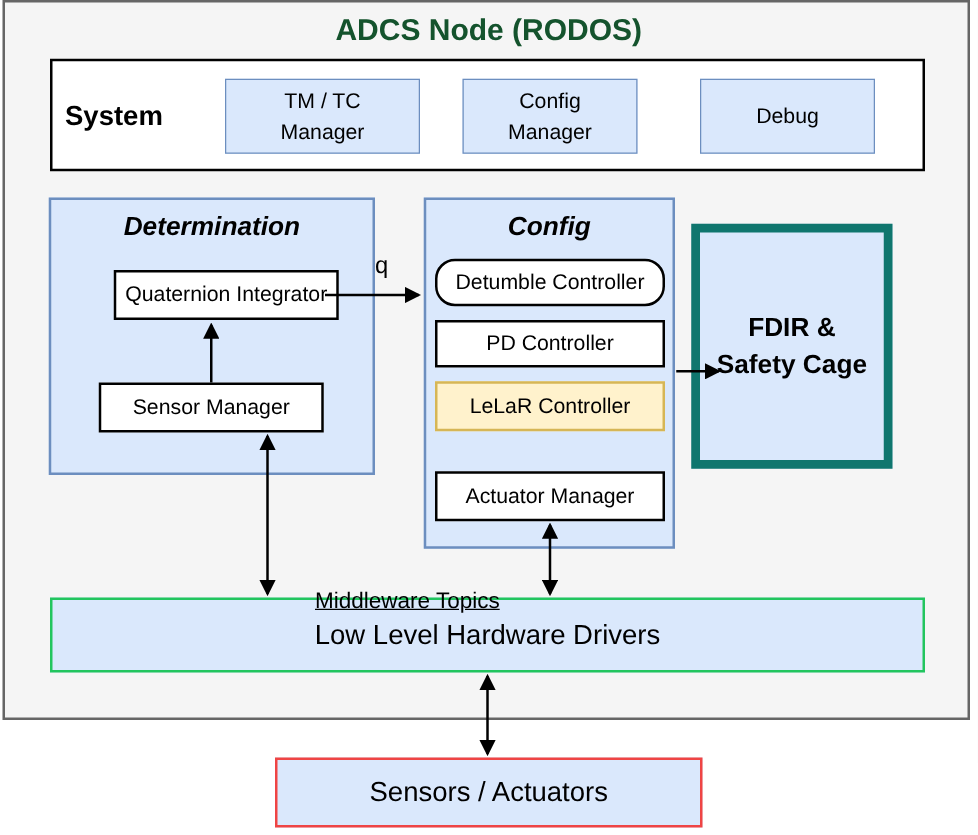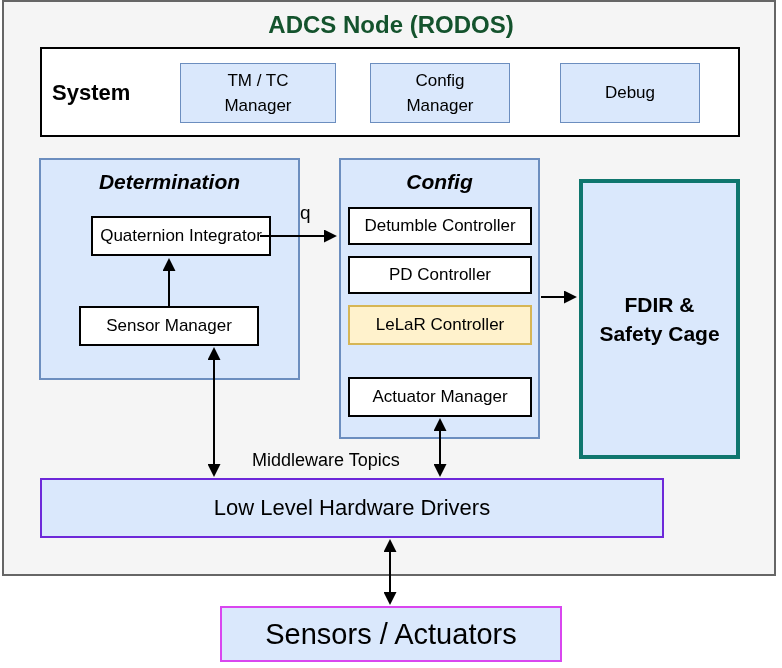--- a/index.html
+++ b/index.html
@@ -78,58 +78,58 @@
   .node-box {
     background: #ffffff;
     border: 2px solid #000000;
     display: flex; align-items: center; justify-content: center;
     text-align: center;
     font-size: 17px;
   }
   .qi-box { left: 79px; top: 216px; width: 180px; height: 40px; margin-left: 12px; }
   .sm-box { left: 79px; top: 306px; width: 180px; height: 40px; }
 
-  .detumble-box { left: 348px; top: 207px; width: 184px; height: 38px; }
+  .detumble-box { left: 348px; top: 207px; width: 184px; height: 38px; border-radius: 16px; }
   .pd-box       { left: 348px; top: 256px; width: 184px; height: 38px; }
   .lelar-box    { left: 348px; top: 305px; width: 184px; height: 40px;
                   background: #fff2cc; border: 2px solid #d6b656; }
   .actuator-box { left: 348px; top: 377px; width: 184px; height: 40px; text-align: center; }
 
   .fdir-box {
-    left: 579px; top: 179px;
-    width: 161px; height: 280px;
+    left: 553px; top: 179px;
+    width: 161px; height: 196px;
     background: #dae8fc;
-    border: 4px solid #0f766e;
+    border: 7px solid #0f766e;
     display: flex; align-items: center; justify-content: center;
     text-align: center;
     font-size: 21px; font-weight: bold;
     line-height: 1.4;
     white-space: pre-line;
   }
 
   .llhd-box {
     left: 40px; top: 478px;
-    width: 624px; height: 60px;
+    width: 700px; height: 60px;
     background: #dae8fc;
-    border: 2px solid #6d28d9;
+    border: 2px solid #22c55e;
     display: flex; align-items: center; justify-content: center;
     font-size: 22px;
   }
 
   .sa-box {
     left: 220px; top: 606px;
     width: 342px; height: 56px;
     background: #dae8fc;
-    border: 2px solid #d946ef;
+    border: 2px solid #ef4444;
     display: flex; align-items: center; justify-content: center;
-    font-size: 29px;
+    font-size: 22px;
   }
 
   .q-label  { left: 300px; top: 202px; font-size: 19px; }
-  .mw-label { left: 252px; top: 450px; font-size: 18px; }
+  .mw-label { left: 252px; top: 470px; font-size: 18px; text-decoration: underline; }
 
   .connector-layer {
     left: 0; top: 0;
     width: 782px; height: 668px;
     pointer-events: none;
     z-index: 5;
   }
   .connector-layer line { stroke: #000; stroke-width: 2; }
 </style>
 </head>

